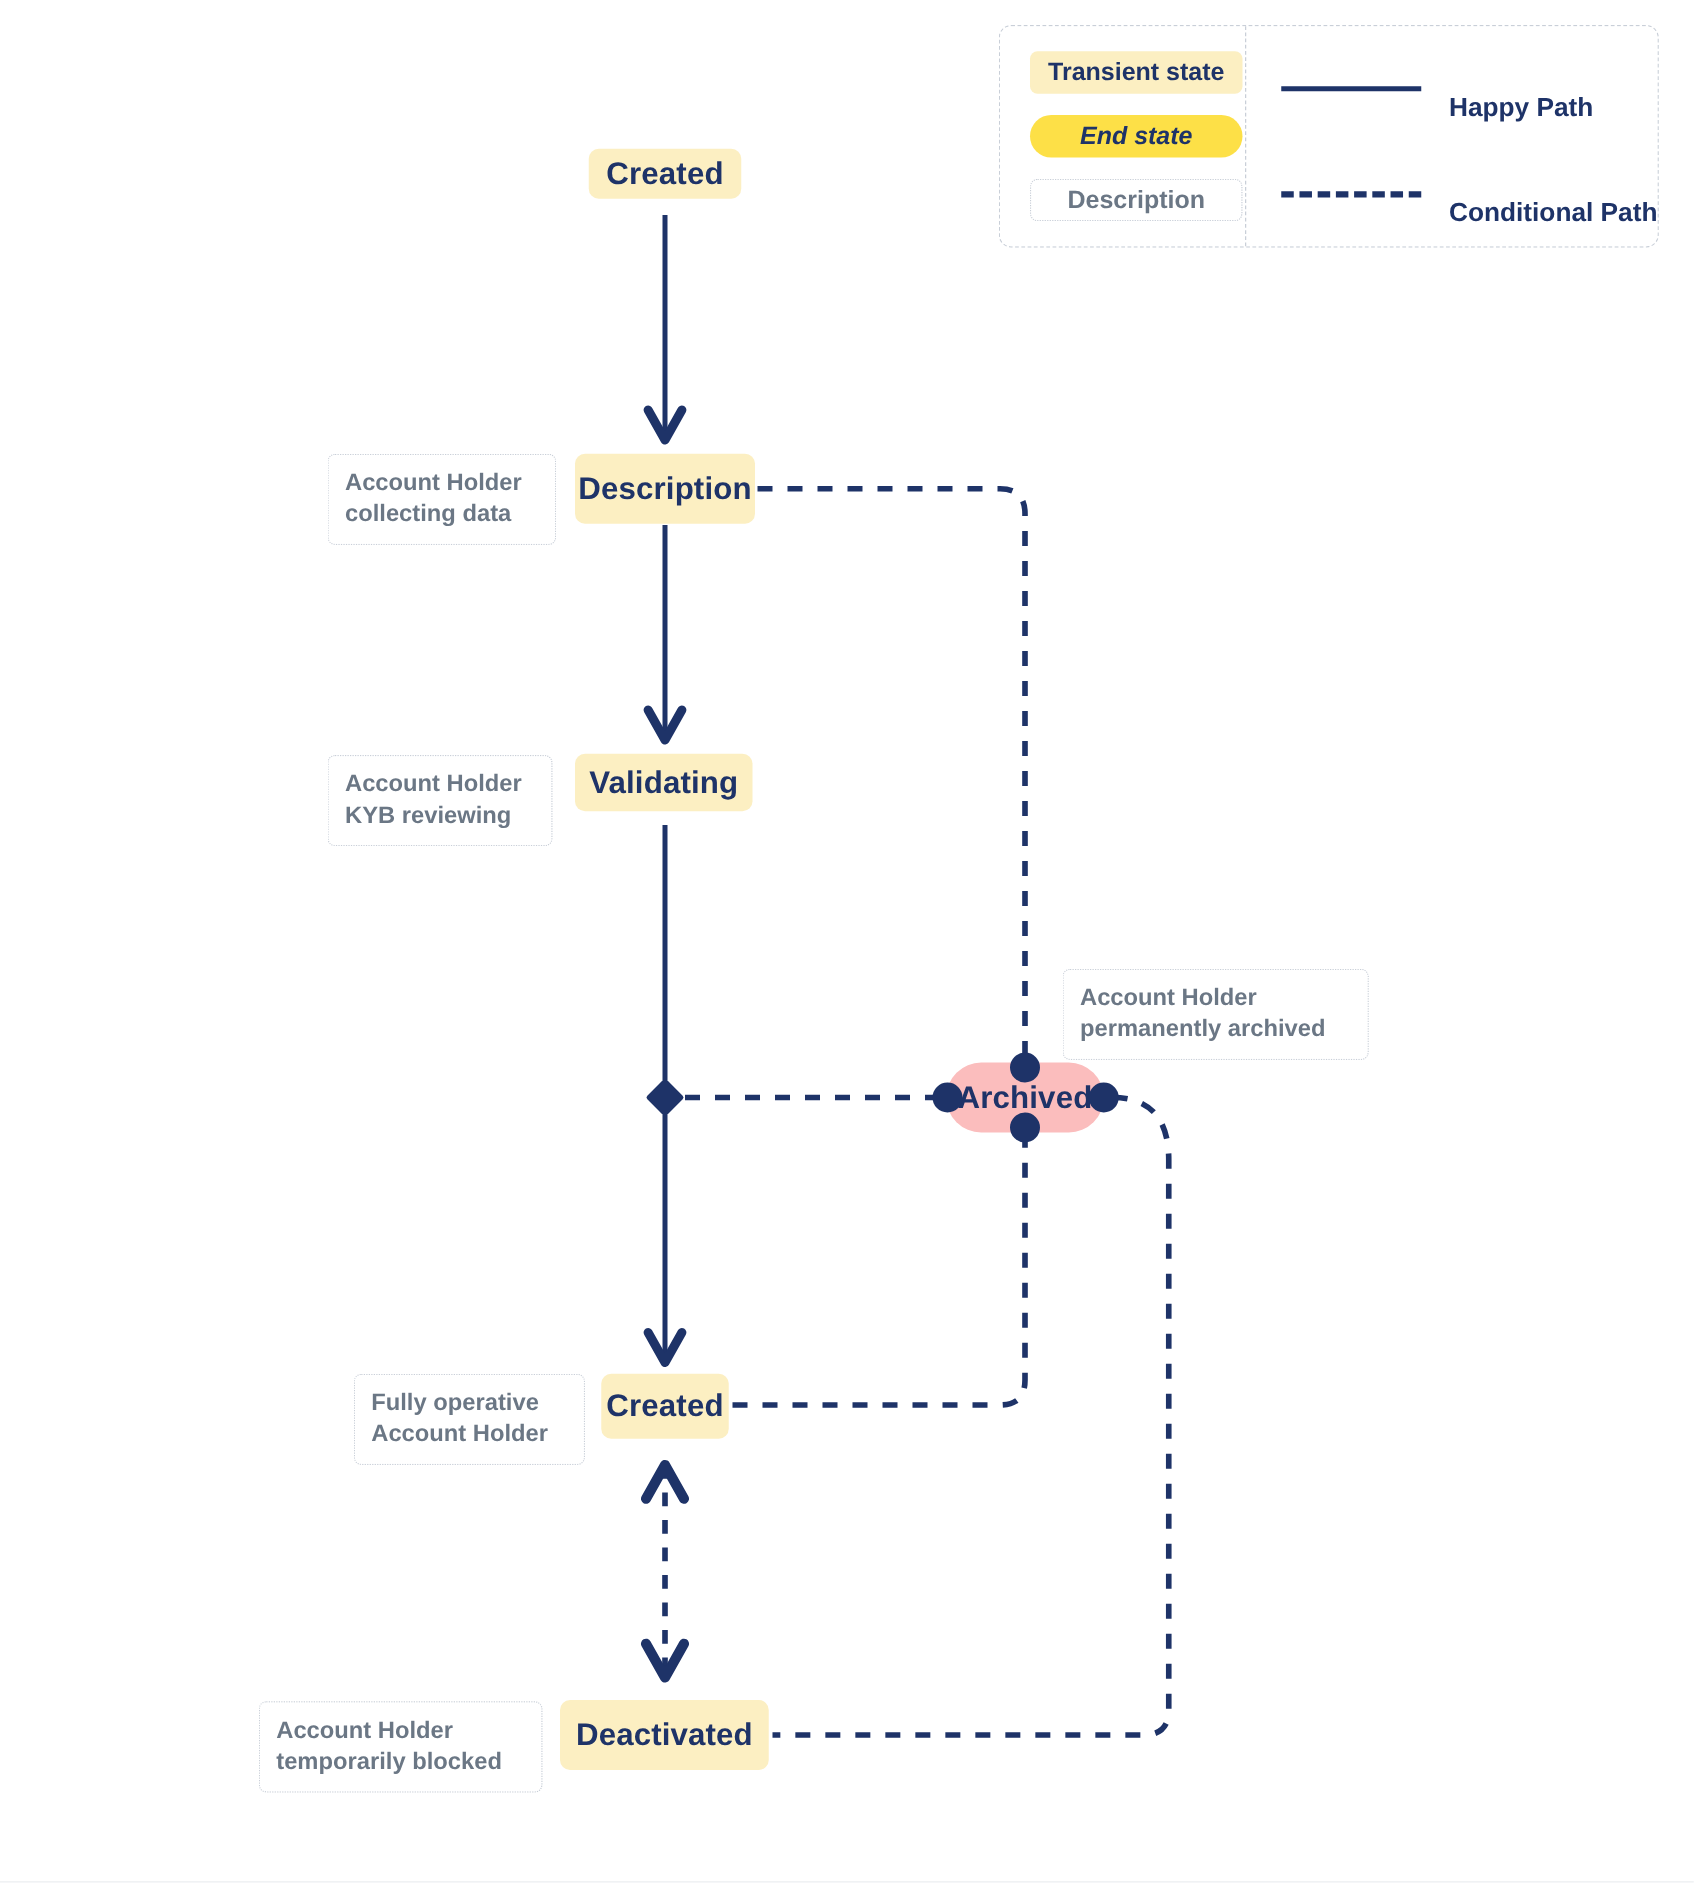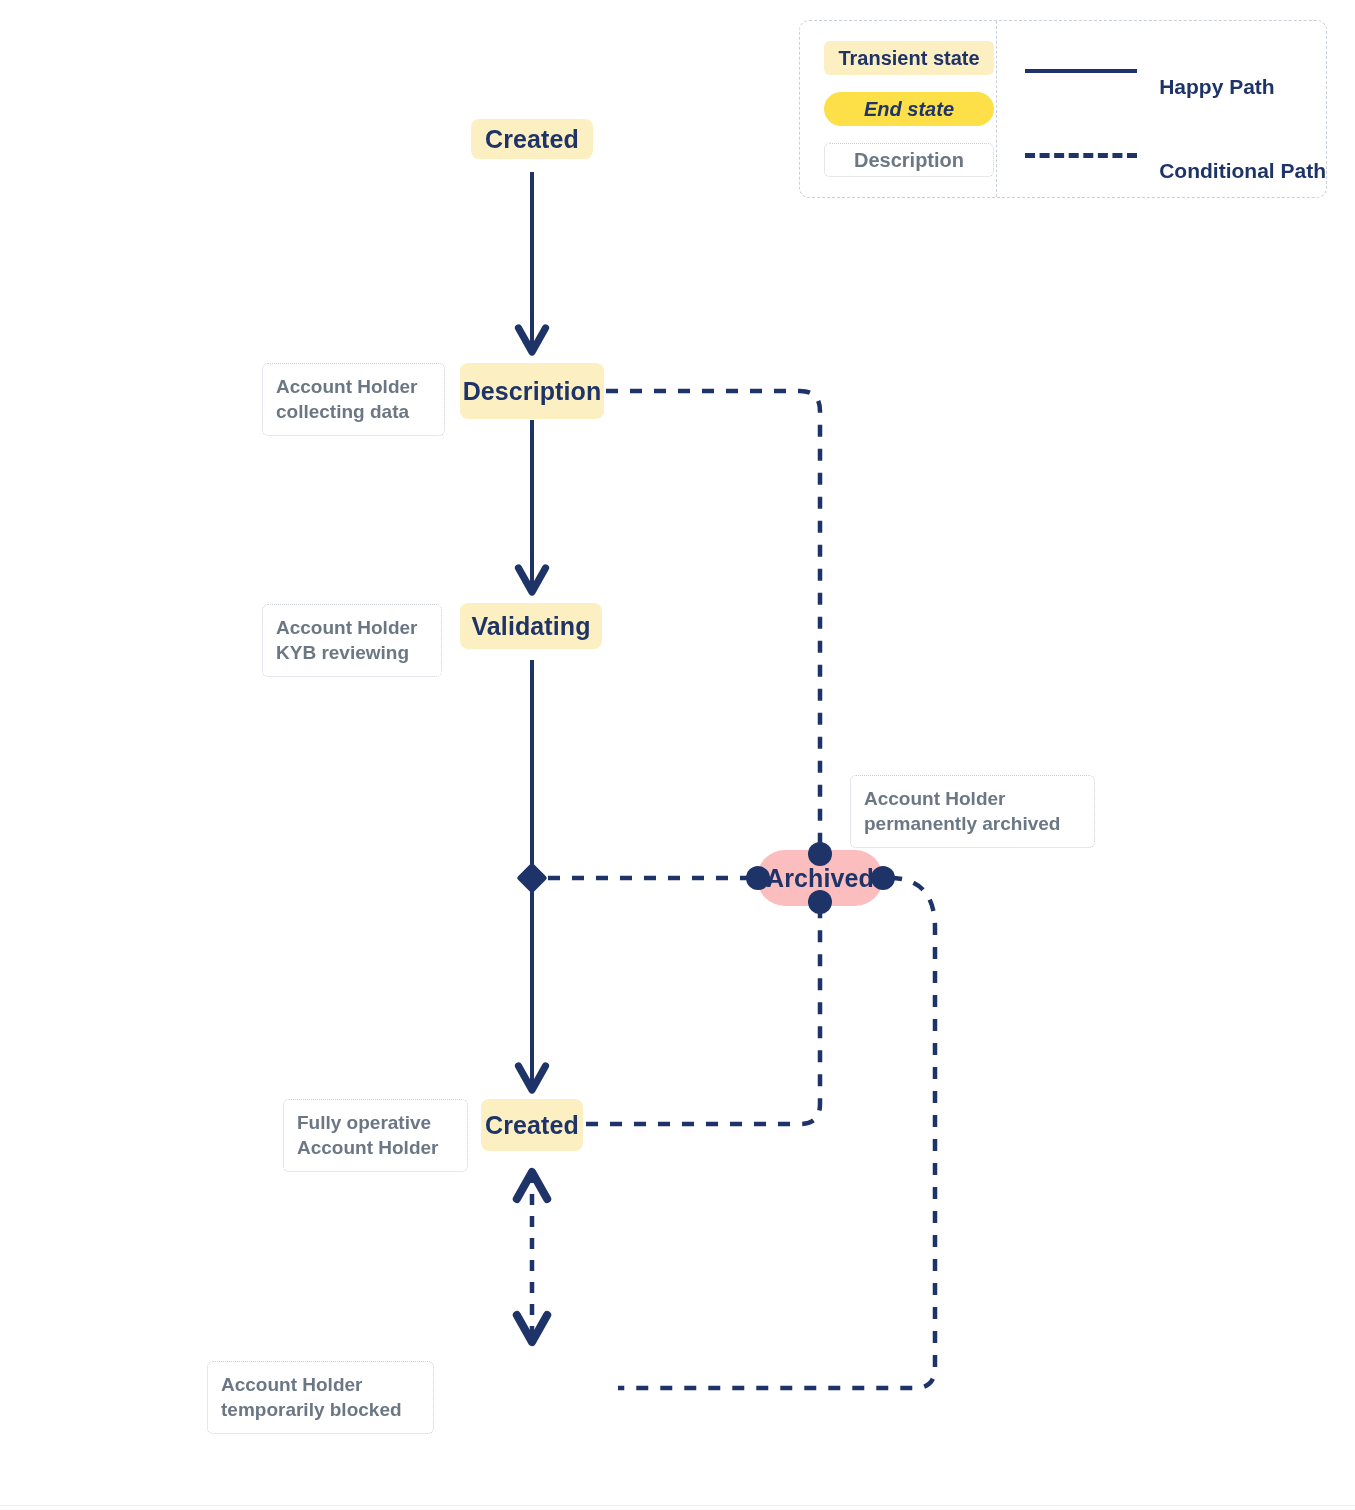--- a/index.html
+++ b/index.html
@@ -223,20 +223,23 @@
   </div>
 
   <div class="node endstate" style="left:757px; top:850px; width:126px; height:56px;">
     <span>Archived</span>
   </div>
 
   <div class="node transient" style="left:481px; top:1099px; width:102px; height:52px;">
     <span>Created</span>
   </div>
 
+  <div class="node transient" style="left:448px; top:1360px; width:167px; height:56px;">
+    <span>Deactivated</span>
+  </div>
 
   <div class="diamond" style="left:521px; top:867px;"></div>
 
   <div class="conn-dot" style="left:746px; top:866px;"></div>
   <div class="conn-dot" style="left:871px; top:866px;"></div>
   <div class="conn-dot" style="left:808px; top:842px;"></div>
   <div class="conn-dot" style="left:808px; top:890px;"></div>
 
   <div class="desc" style="left:262px; top:363px; width:183px;">
     <div>Account Holder</div>

